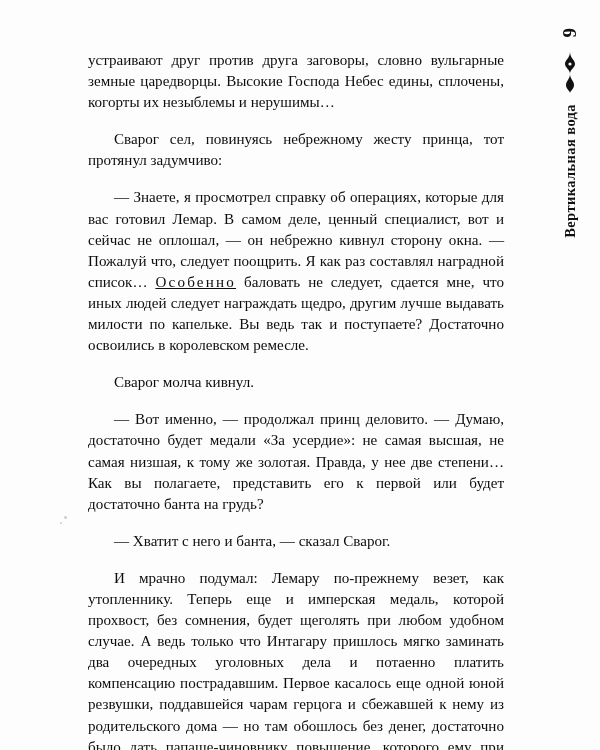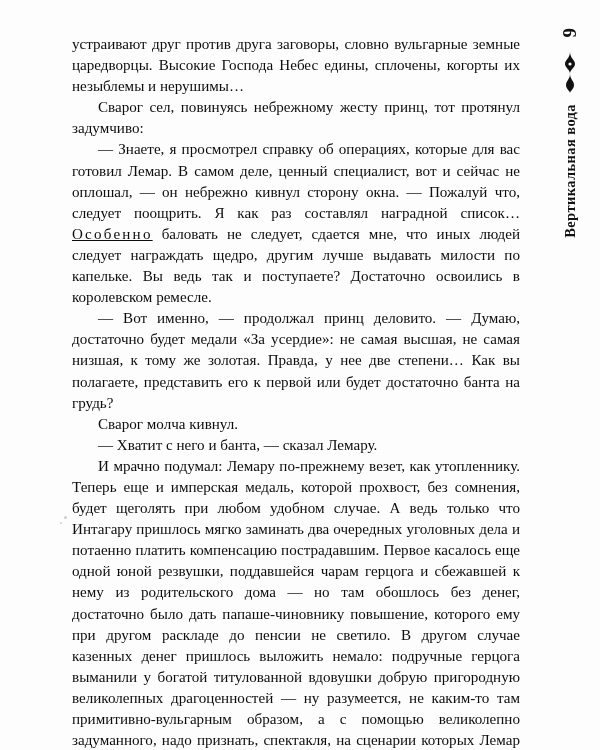--- a/index.html
+++ b/index.html
@@ -63,21 +63,21 @@
     left: 72px;
     top: 34px;
     width: 448px;
     text-align: justify;
     text-justify: inter-word;
     font-size: 15.1px;
     line-height: 21.1px;
     hyphens: manual;
   }
   .textblock p {
-    margin: 0;
+    margin: 16px;
     text-indent: 26px;
   }
   .textblock p.noindent {
     text-indent: 0;
   }
   .sp {
     letter-spacing: 2.2px;
     text-decoration: underline;
   }
   
@@ -101,21 +101,21 @@
     <svg class="ornament" viewBox="0 0 22 44" aria-hidden="true">
       <path d="M11 2 C11 8, 6 10, 6 14 C6 18, 11 19, 11 24 C11 19, 16 18, 16 14 C16 10, 11 8, 11 2 Z" fill="#111"></path>
       <path d="M11 24 C11 29, 7 31, 7 35 C7 39, 11 41, 11 43 C11 41, 15 39, 15 35 C15 31, 11 29, 11 24 Z" fill="#111"></path>
       <circle cx="11" cy="14" r="1.6" fill="#fdfdfd"></circle>
     </svg>
     <div class="running-head">Вертикальная вода</div>
   </div>
 
   <div class="textblock">
       <p class="noindent">устраивают друг против друга заговоры, словно вульгарные земные царедворцы. Высокие Господа Небес едины, сплочены, когорты их незыблемы и нерушимы…</p>
-      <p>Сварог сел, повинуясь небрежному жесту принц, тот протянул задумчиво:</p>
+      <p>Сварог сел, повинуясь небрежному жесту принца, тот протянул задумчиво:</p>
       <p>— Знаете, я просмотрел справку об операциях, которые для вас готовил Лемар. В самом деле, ценный специалист, вот и сейчас не оплошал, — он небрежно кивнул сторону окна. — Пожалуй что, следует поощрить. Я как раз составлял наградной список… <span class="sp">Особенно</span> баловать не следует, сдается мне, что иных людей следует награждать щедро, другим лучше выдавать милости по капельке. Вы ведь так и поступаете? Достаточно освоились в королевском ремесле.</p>
+      <p>Сварог молча кивнул.</p>
       <p>— Вот именно, — продолжал принц деловито. — Думаю, достаточно будет медали «За усердие»: не самая высшая, не самая низшая, к тому же золотая. Правда, у нее две степени… Как вы полагаете, представить его к первой или будет достаточно банта на грудь?</p>
-      <p>Сварог молча кивнул.</p>
-      <p>— Хватит с него и банта, — сказал Лемару.</p>
+      <p>— Хватит с него и банта, — сказал Сварог.</p>
       <p>И мрачно подумал: Лемару по-прежнему везет, как утопленнику. Теперь еще и имперская медаль, которой прохвост, без сомнения, будет щеголять при любом удобном случае. А ведь только что Интагару пришлось мягко заминать два очередных уголовных дела и потаенно платить компенсацию пострадавшим. Первое касалось еще одной юной резвушки, поддавшейся чарам герцога и сбежавшей к нему из родительского дома — но там обошлось без денег, достаточно было дать папаше-чиновнику повышение, которого ему при другом раскладе до пенсии не светило. В другом случае казенных денег пришлось выложить немало: подручные герцога выманили у богатой титулованной вдовушки добрую пригородную великолепных драгоценностей — ну разумеется, не каким-то там примитивно-вульгарным образом, а с помощью великолепно задуманного, надо признать, спектакля, на сценарии которых Лемар мастак…</p>
     </div>
 
 </div>
 
 </body></html>

